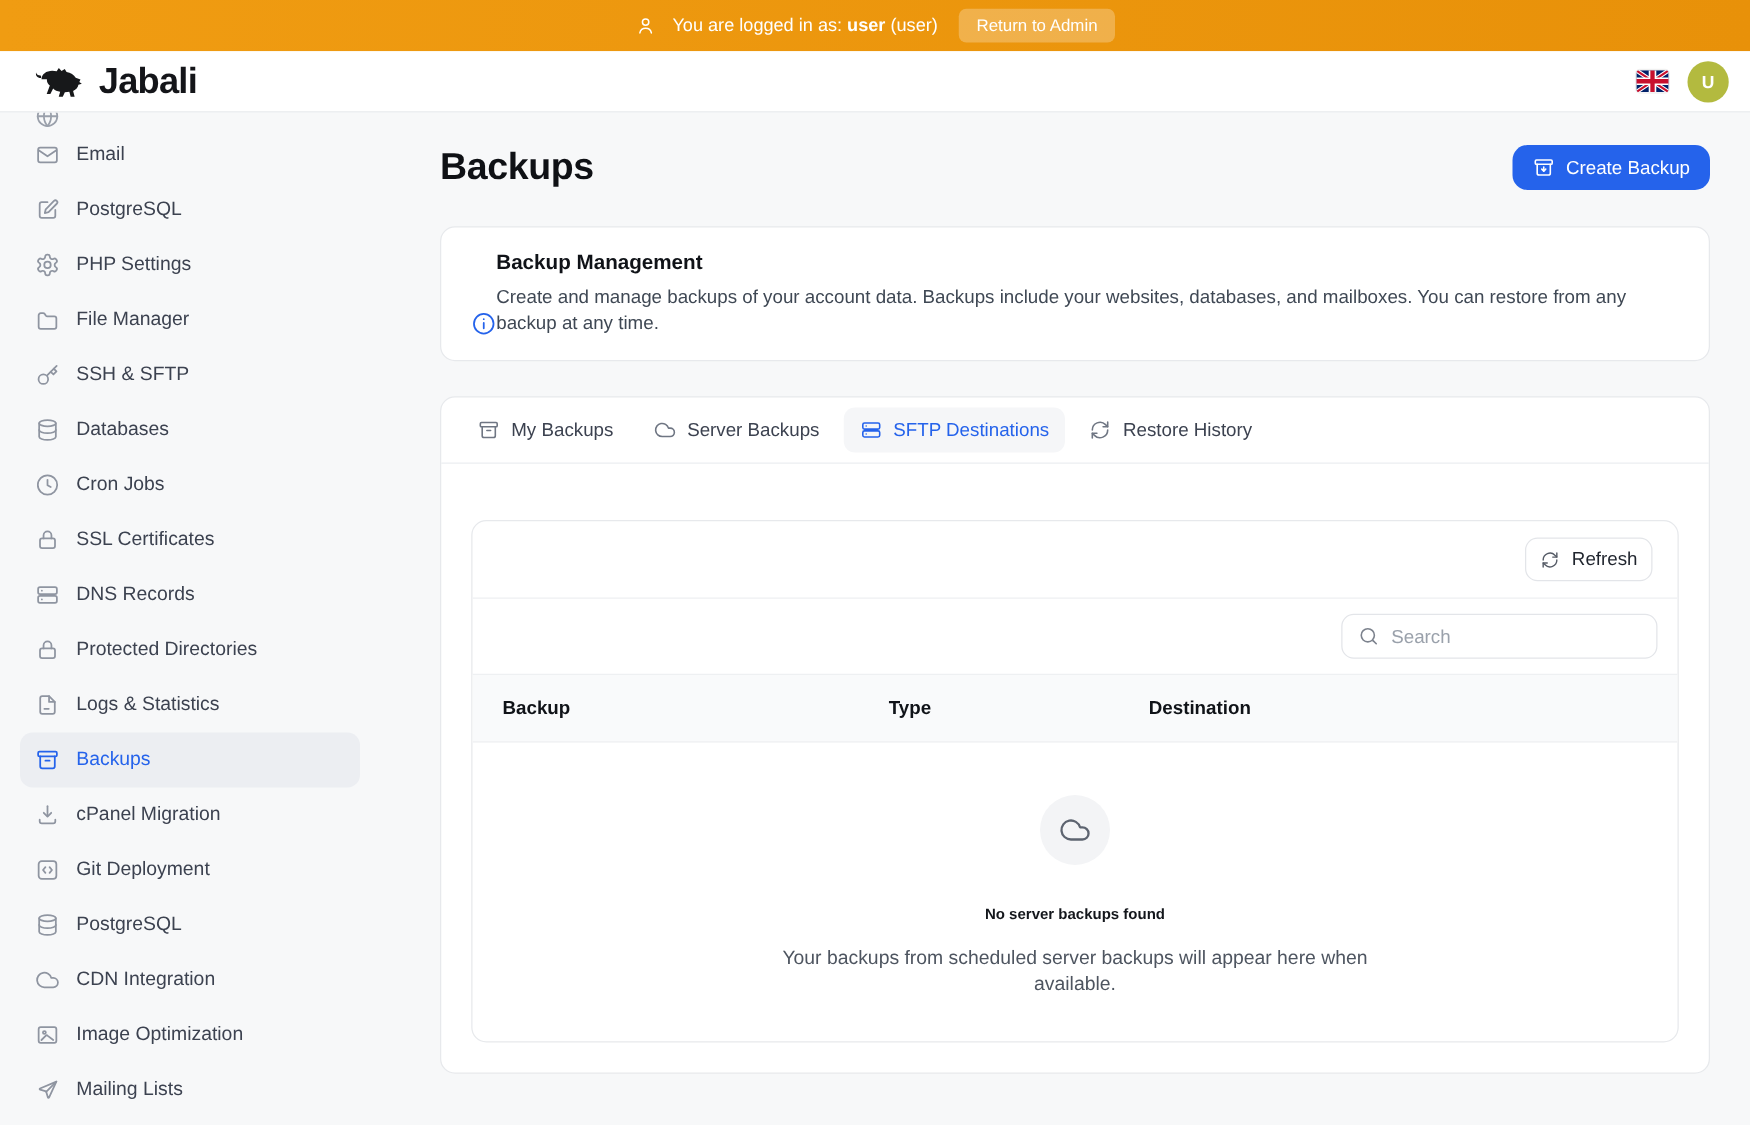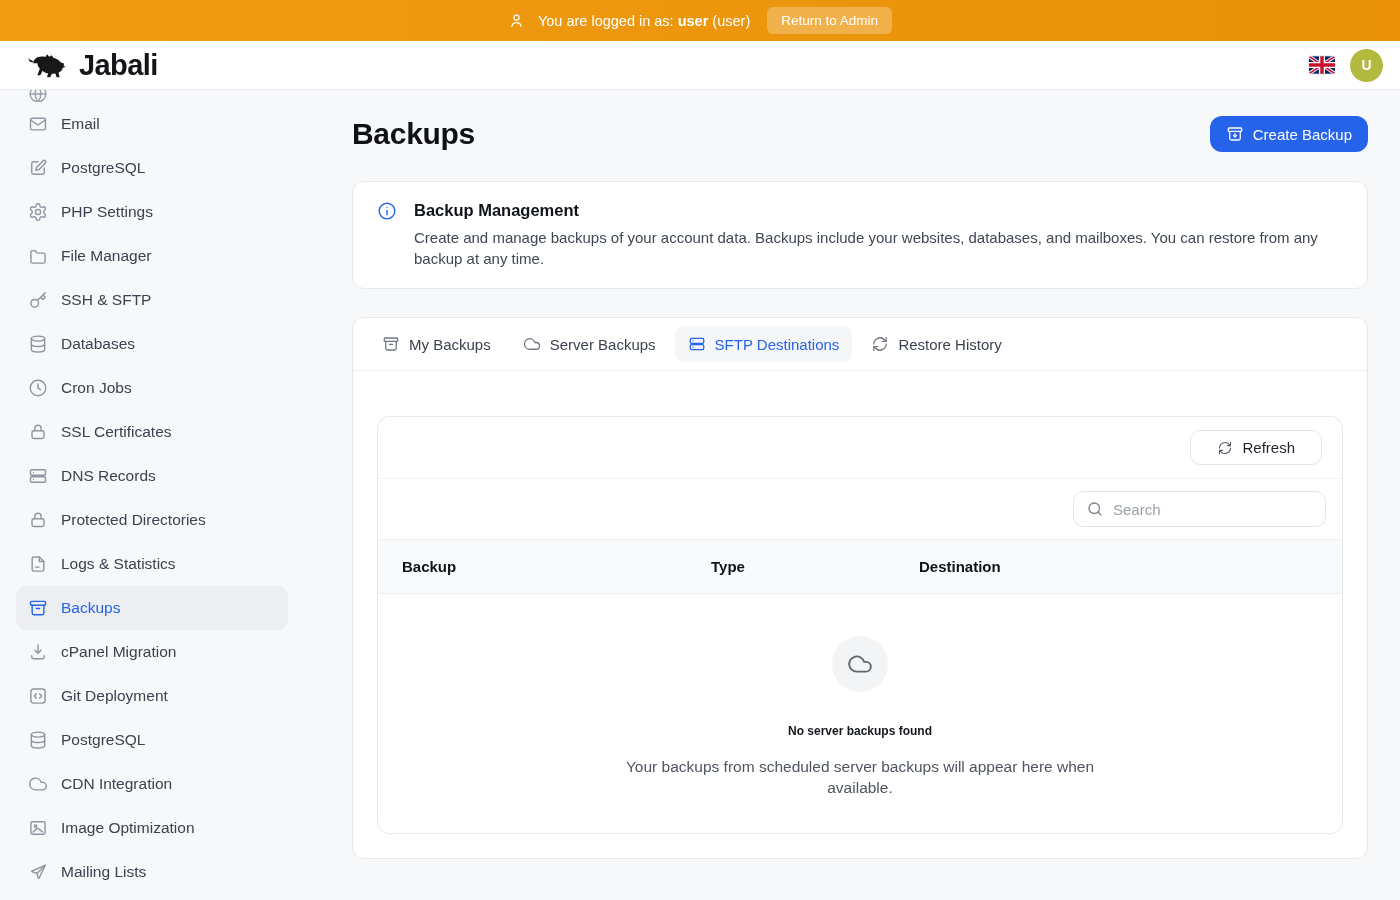--- a/index.html
+++ b/index.html
@@ -34,37 +34,37 @@
   .side-item .lbl{font-size:15.5px;color:#3c4250;white-space:nowrap}
   .side-item.active{background:#eceef2}
   .side-item.active .lbl,.side-item.active .icn{color:#2563eb}
 
   .main{flex:1;padding:0 32px 0 48px;overflow:hidden}
   .page-head{margin-top:26px;display:flex;align-items:center;justify-content:space-between}
   .page-title{font-size:30px;font-weight:800;letter-spacing:-.3px;color:#0f1115}
   .btn-primary{display:flex;align-items:center;gap:9px;background:#2563eb;color:#fff;border:none;border-radius:12px;padding:9px 16px;font-size:15px;font-family:inherit;cursor:pointer}
   .btn-primary .icn{width:18px;height:18px}
 
-  .info-card{margin-top:29px;background:#fff;border:1px solid #e7e9ec;border-radius:12px;padding:19px 24px;display:flex;gap:17px;align-items:flex-start}
+  .info-card{margin-top:29px;background:#fff;border:1px solid #e7e9ec;border-radius:12px;padding:19px 24px;display:flex;align-items:flex-end}
   .info-icon{width:20px;height:20px;color:#2563eb;flex:none}
   .info-title{font-size:16.5px;font-weight:700;color:#101318;margin-bottom:8px}
   .info-desc{font-size:15px;color:#3f4854;line-height:1.38;max-width:960px}
 
   .tab-card{margin-top:28px;background:#fff;border:1px solid #e7e9ec;border-radius:12px}
   .tabs{display:flex;gap:6px;padding:8px 16px;border-bottom:1px solid #eceef1;align-items:center}
   .tab{display:flex;align-items:center;gap:9px;padding:9px 13px;border-radius:9px;font-size:15px;color:#3c4250;cursor:pointer;white-space:nowrap}
   .tab .icn{width:18px;height:18px;color:#6f7683}
   .tab.active{background:#f5f6f8;color:#2563eb}
   .tab.active .icn{color:#2563eb}
   .tab-body{padding:24px}
 
   .panel{border:1px solid #e7e9ec;border-radius:12px;overflow:hidden;margin-top:21px;background:#fff}
   .panel-row{display:flex;justify-content:flex-end;align-items:center;border-bottom:1px solid #eef0f2}
   .row-refresh{padding:13px 20px}
-  .btn-secondary{display:flex;align-items:center;gap:9px;background:#fff;border:1px solid #e3e5e9;border-radius:10px;padding:8px 26px;font-size:15px;color:#1f242d;font-family:inherit;cursor:pointer}
+  .btn-secondary{display:flex;align-items:center;gap:9px;background:#fff;border:1px solid #e3e5e9;border-radius:10px;padding:8px 11px;font-size:15px;color:#1f242d;font-family:inherit;cursor:pointer}
   .btn-secondary .icn{width:16px;height:16px;color:#555b66}
   .row-search{padding:12px 16px}
   .search-box{display:flex;align-items:center;gap:9px;width:253px;border:1px solid #e3e5e9;border-radius:10px;padding:8px 12px;background:#fff}
   .search-box .icn{width:18px;height:18px;color:#7c828d;flex:none}
   .search-box input{border:none;outline:none;font-size:15px;font-family:inherit;color:#1b1f27;width:100%;background:transparent}
   .search-box input::placeholder{color:#9aa1ab}
   .thead{display:grid;grid-template-columns:309px 208px 1fr;padding:0 24px;height:54px;align-items:center;background:#f9fafb;border-bottom:1px solid #eef0f2;font-size:15px;font-weight:700;color:#101318}
 
   .empty{display:flex;flex-direction:column;align-items:center;text-align:center;padding:42px 24px 34px}
   .empty-circle{width:56px;height:56px;border-radius:50%;background:#f3f4f6;display:flex;align-items:center;justify-content:center}

